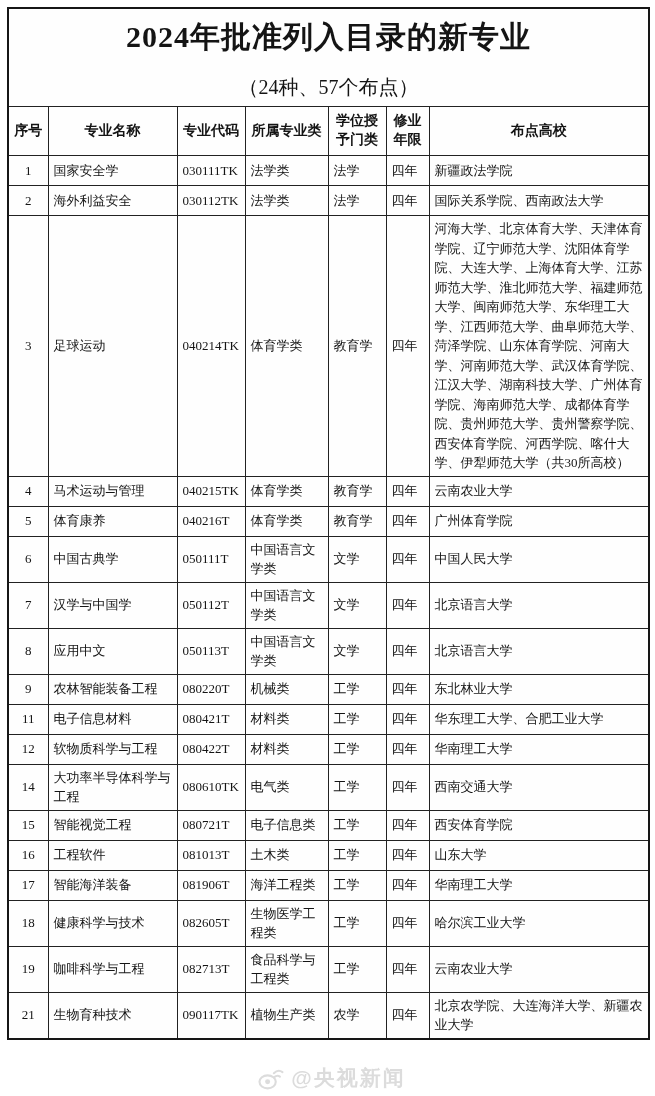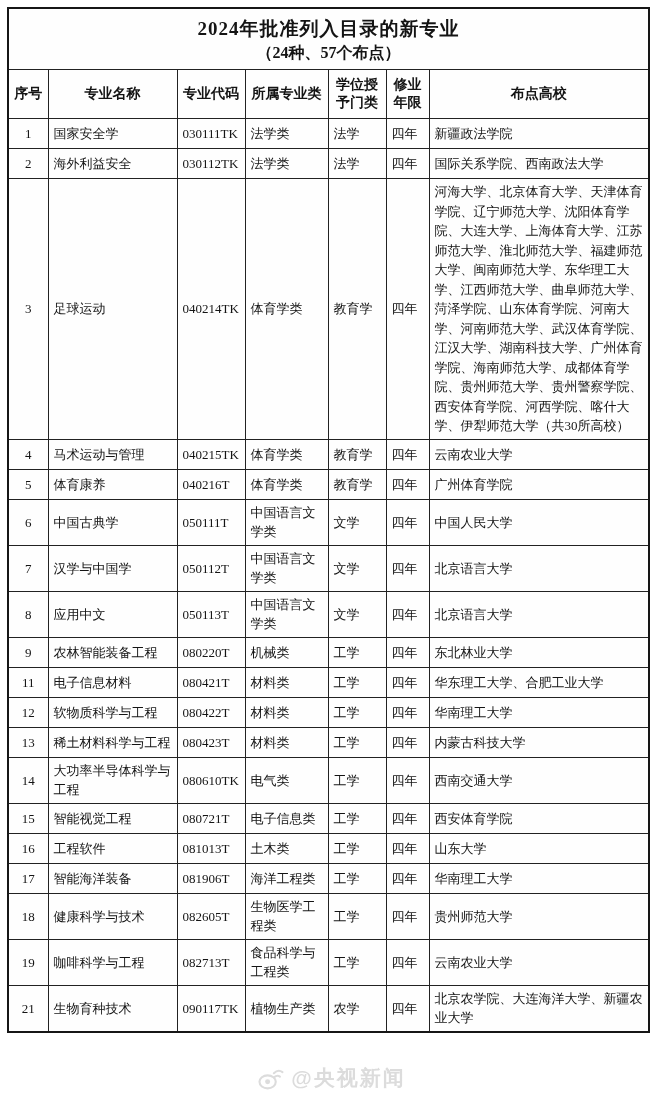--- a/index.html
+++ b/index.html
@@ -27,30 +27,30 @@
   .catalog th, .catalog td {
     border: 1px solid #222222;
     vertical-align: middle;
     word-break: break-all;
   }
   .title-cell {
     text-align: center;
     padding: 8px 4px 6px 4px;
   }
   .title-main {
-    font-size: 19px;
+    font-size: 30px;
     font-weight: bold;
     letter-spacing: 1px;
     line-height: 1.3;
   }
   .title-sub {
-    font-size: 16px;
-    font-weight: bold;
+    font-size: 20px;
+    font-weight: normal;
     line-height: 1.3;
-    margin-top: 1px;
+    margin-top: 18px;
   }
   .catalog th {
     font-size: 14px;
     font-weight: bold;
     text-align: center;
     padding: 5px 2px;
     line-height: 1.35;
     height: 38px;
   }
   .catalog tbody td {
@@ -204,29 +204,20 @@
         <tr>
     <td class="c-no">12</td>
     <td class="c-name">软物质科学与工程</td>
     <td class="c-code">080422T</td>
     <td class="c-cat">材料类</td>
     <td class="c-deg">工学</td>
     <td class="c-dur">四年</td>
     <td class="c-schools">华南理工大学</td>
   </tr>
         <tr>
-    <td class="c-no">13</td>
-    <td class="c-name">稀土材料科学与工程</td>
-    <td class="c-code">080423T</td>
-    <td class="c-cat">材料类</td>
-    <td class="c-deg">工学</td>
-    <td class="c-dur">四年</td>
-    <td class="c-schools">内蒙古科技大学</td>
-  </tr>
-        <tr>
     <td class="c-no">14</td>
     <td class="c-name">大功率半导体科学与工程</td>
     <td class="c-code">080610TK</td>
     <td class="c-cat">电气类</td>
     <td class="c-deg">工学</td>
     <td class="c-dur">四年</td>
     <td class="c-schools">西南交通大学</td>
   </tr>
         <tr>
     <td class="c-no">15</td>
@@ -255,21 +246,21 @@
     <td class="c-dur">四年</td>
     <td class="c-schools">华南理工大学</td>
   </tr>
         <tr>
     <td class="c-no">18</td>
     <td class="c-name">健康科学与技术</td>
     <td class="c-code">082605T</td>
     <td class="c-cat">生物医学工程类</td>
     <td class="c-deg">工学</td>
     <td class="c-dur">四年</td>
-    <td class="c-schools">贵州师范大学</td>
+    <td class="c-schools">哈尔滨工业大学</td>
   </tr>
         <tr>
     <td class="c-no">19</td>
     <td class="c-name">咖啡科学与工程</td>
     <td class="c-code">082713T</td>
     <td class="c-cat">食品科学与工程类</td>
     <td class="c-deg">工学</td>
     <td class="c-dur">四年</td>
     <td class="c-schools">云南农业大学</td>
   </tr>

